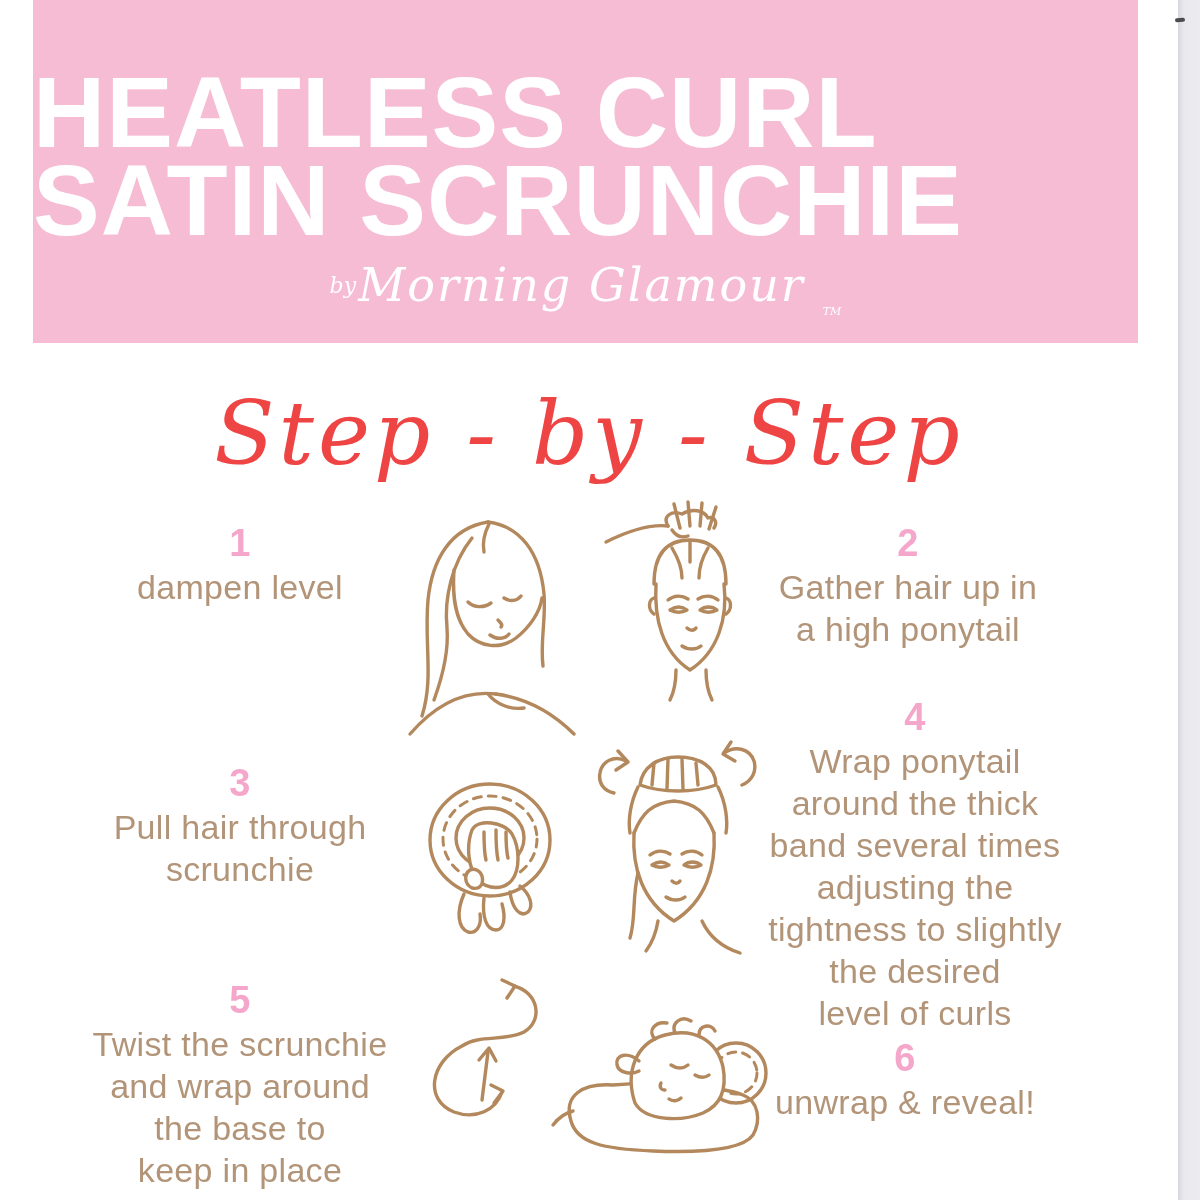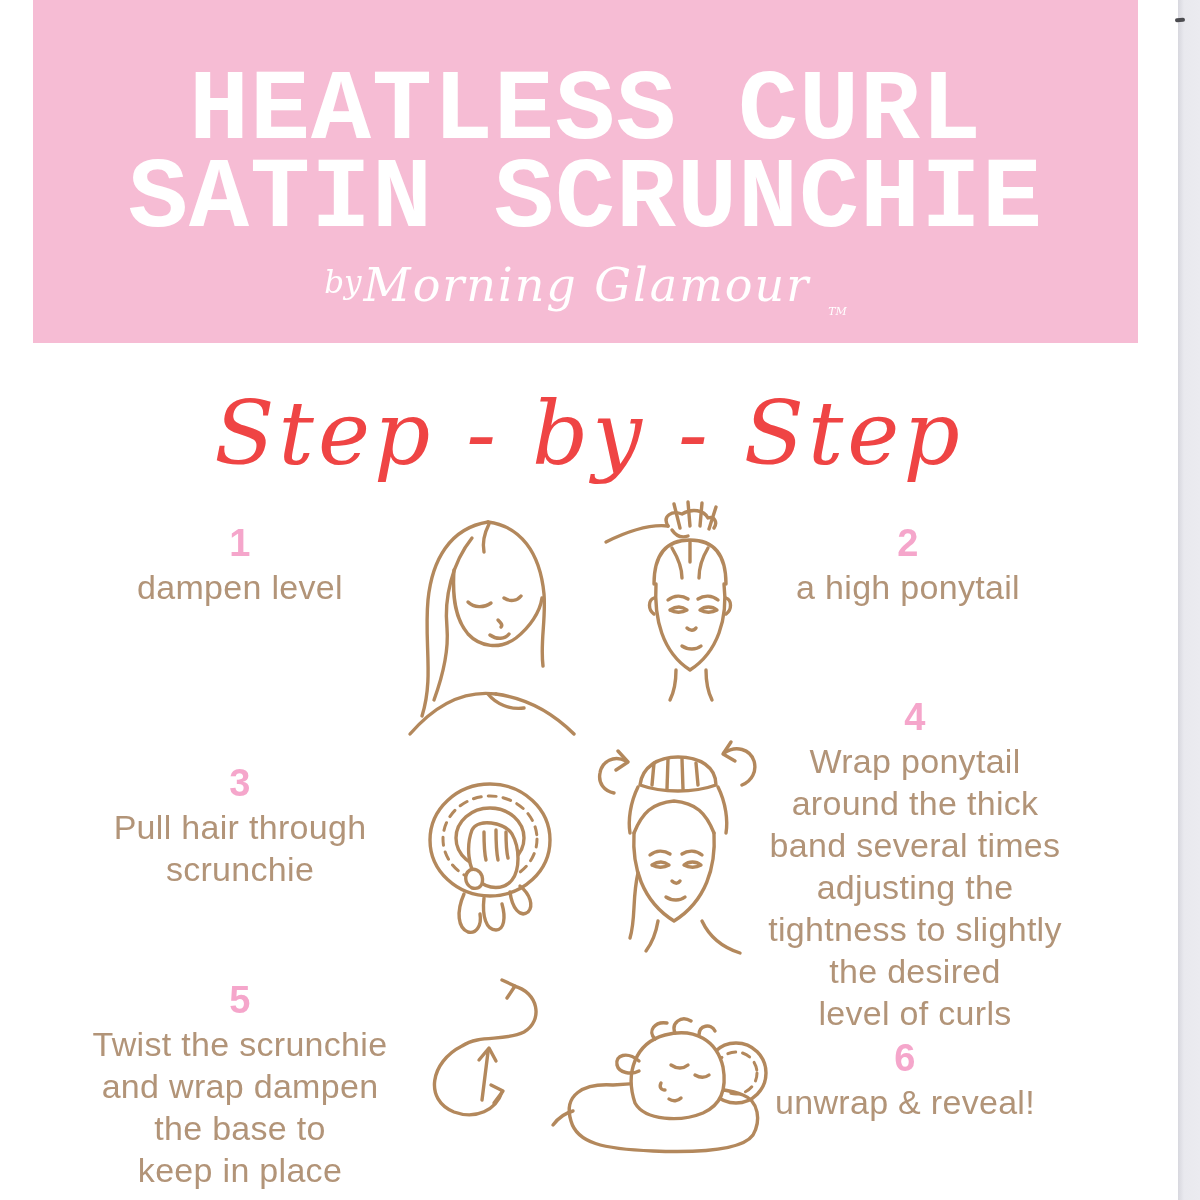--- a/index.html
+++ b/index.html
@@ -31,37 +31,35 @@
   
   .banner {
     position: absolute;
     left: 33px; top: 0;
     width: 1105px; height: 343px;
     background: #f6bcd4;
   }
   .title {
     position: absolute;
     left: 0; top: 68px; width: 100%;
-    text-align: center;
     color: #ffffff;
     font-weight: bold;
     font-size: 100px;
     line-height: 88px;
     letter-spacing: 1px;
-    font-family: Liberation Mono, monospace;
   }
   .byline {
     position: absolute;
     left: 0; top: 258px; width: 100%;
     text-align: center;
     color: #ffffff;
     font-family: cursive, "DejaVu Serif", serif;
     font-style: italic;
   }
-  .byline .by { font-size: 31px; margin-right: 2px; vertical-align: 8px; }
+  .byline .by { font-size: 22px; margin-right: 2px; vertical-align: 8px; }
   .byline .brand { font-size: 46px; letter-spacing: 2px; }
   .byline .tm { font-size: 11px; vertical-align: -14px; margin-left: 18px; }
 
   
   .subtitle {
     position: absolute;
     left: 0; top: 382px;
     width: 1178px;
     text-align: center;
     color: #ef4444;
@@ -133,20 +131,21 @@
 
   <div class="subtitle">Step - by - Step</div>
 
   <div class="step s1">
     <div class="num">1</div>
     <div>dampen level</div>
   </div>
 
   <div class="step s2">
     <div class="num">2</div>
+    <div>Gather hair up in</div>
     <div>a high ponytail</div>
   </div>
 
   <div class="step s3">
     <div class="num">3</div>
     <div>Pull hair through</div>
     <div>scrunchie</div>
   </div>
 
   <div class="step s4">
@@ -156,21 +155,21 @@
     <div>band several times</div>
     <div>adjusting the</div>
     <div>tightness to slightly</div>
     <div>the desired</div>
     <div>level of curls</div>
   </div>
 
   <div class="step s5">
     <div class="num">5</div>
     <div>Twist the scrunchie</div>
-    <div>and wrap dampen</div>
+    <div>and wrap around</div>
     <div>the base to</div>
     <div>keep in place</div>
   </div>
 
   <div class="step s6">
     <div class="num">6</div>
     <div>unwrap &amp; reveal!</div>
   </div>
 
   <svg class="illo i1" width="190" height="235" viewBox="0 0 190 235">

